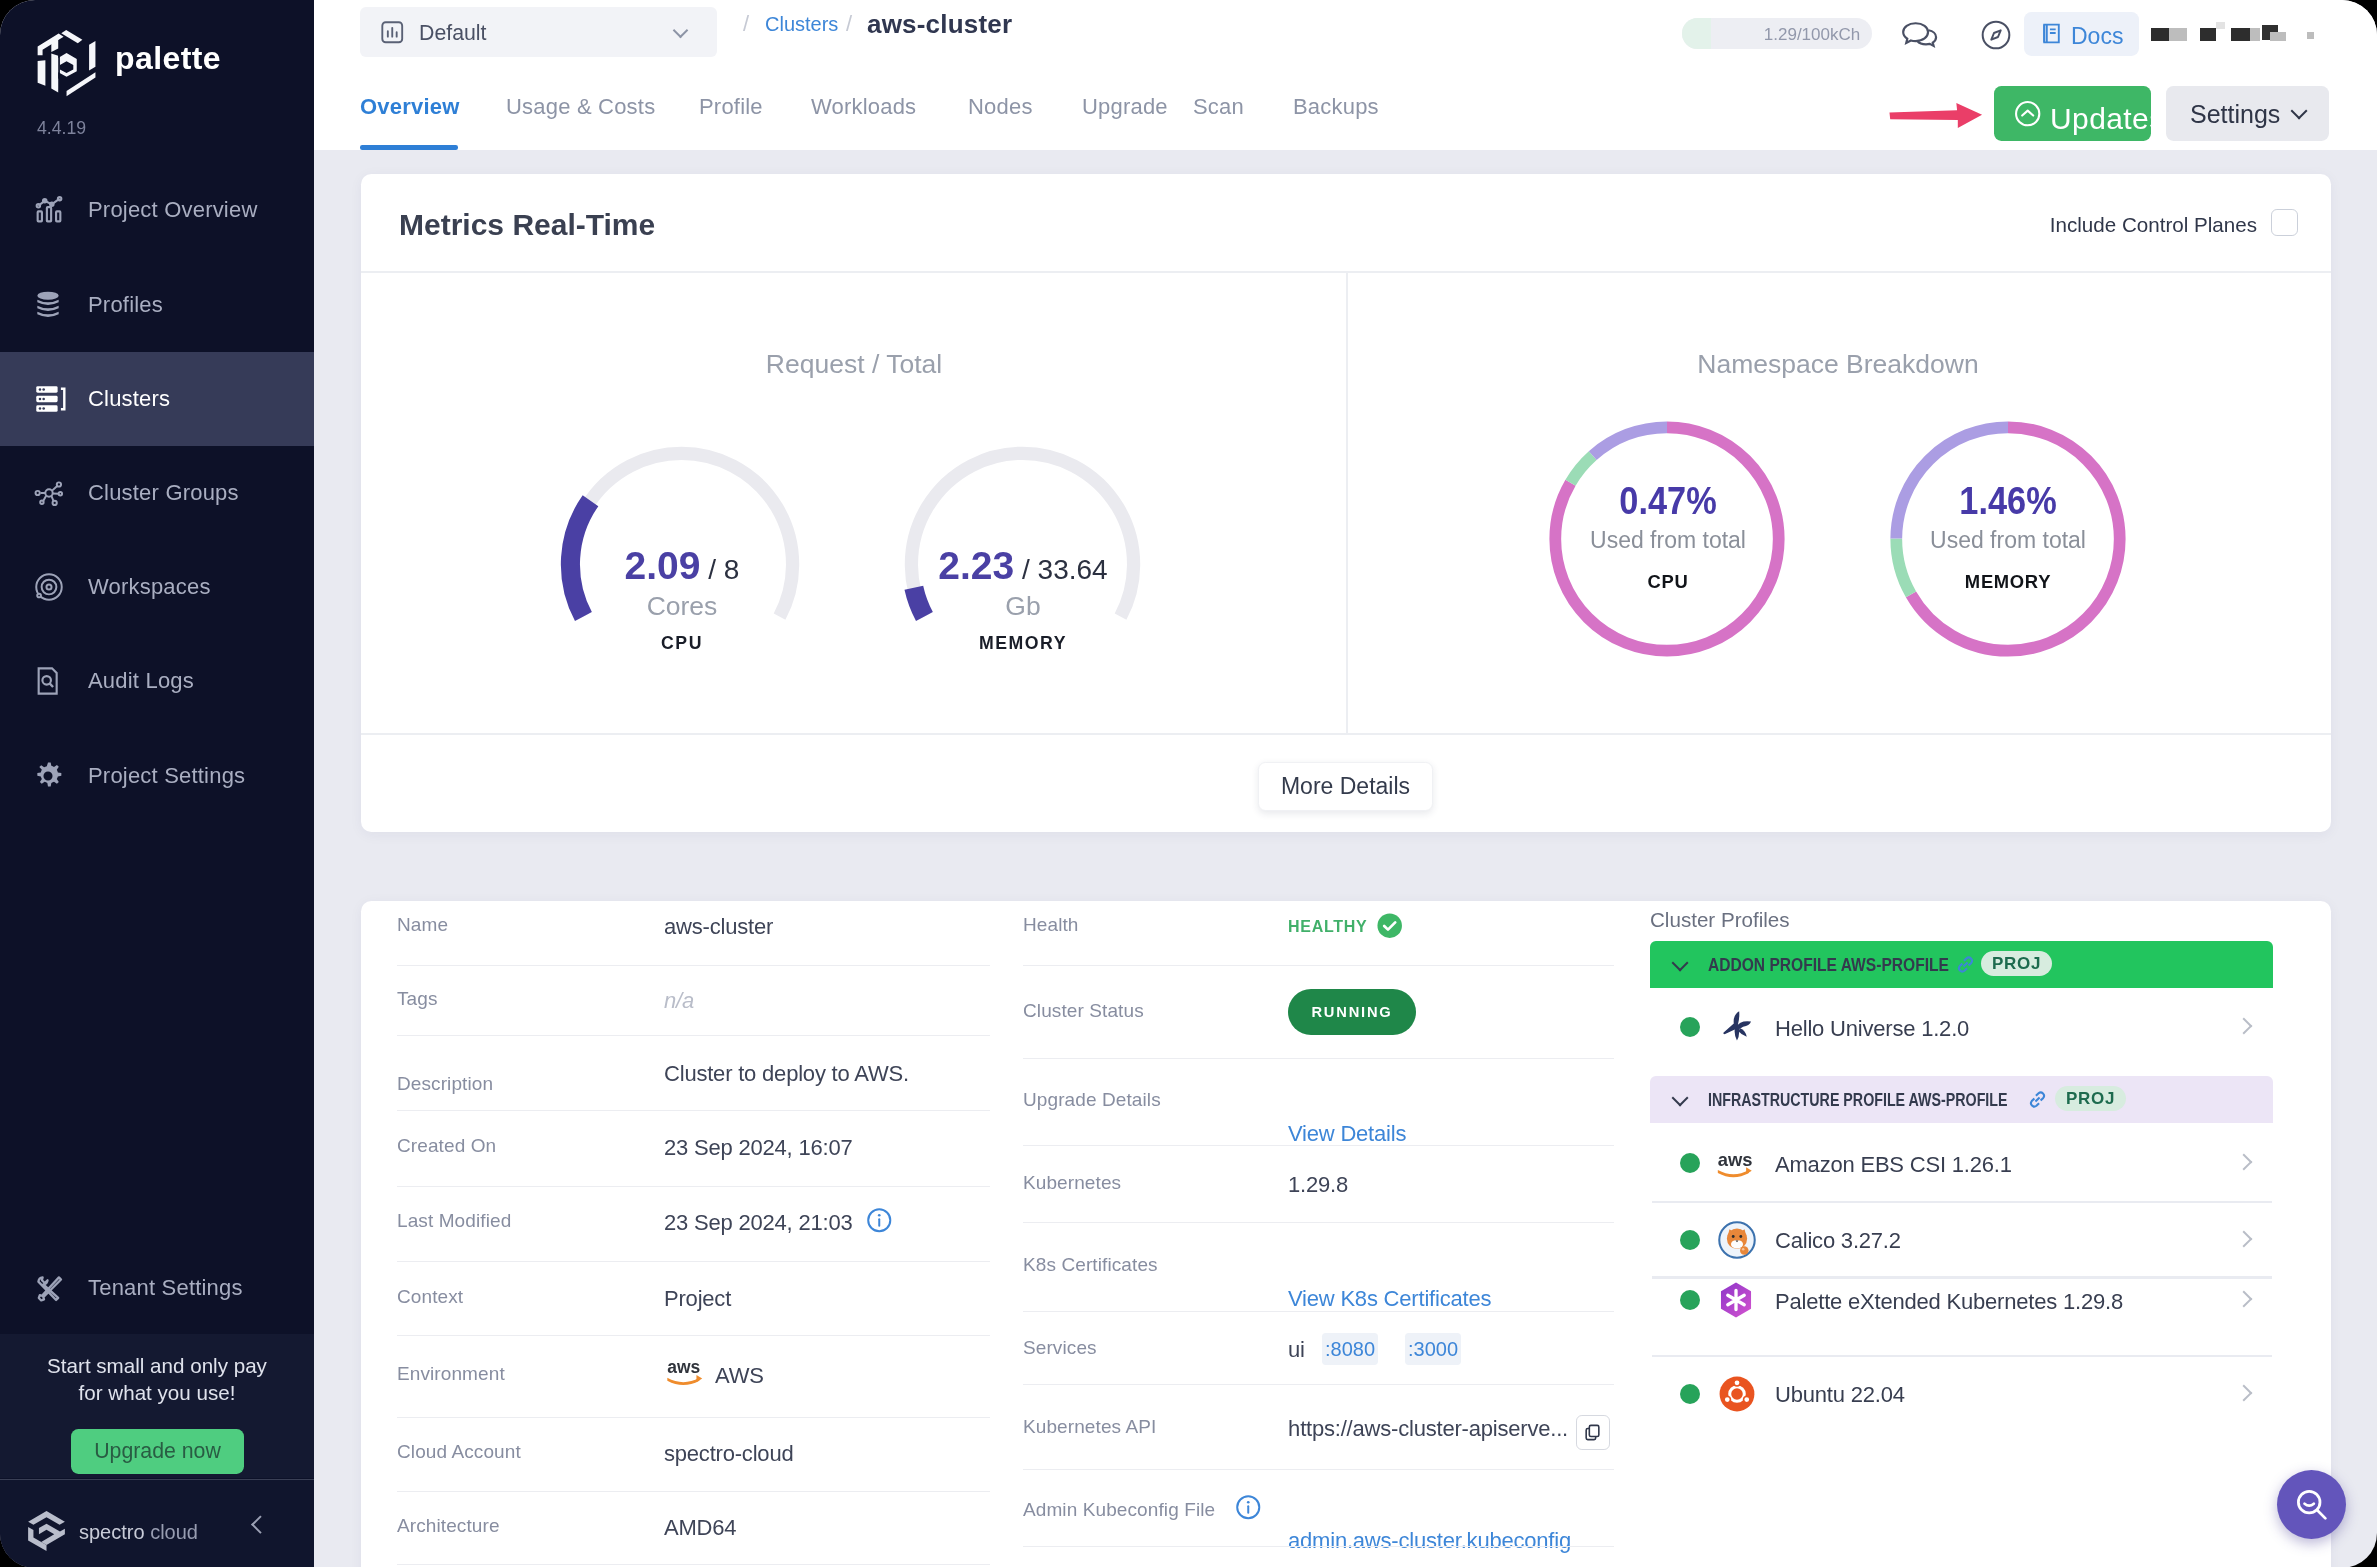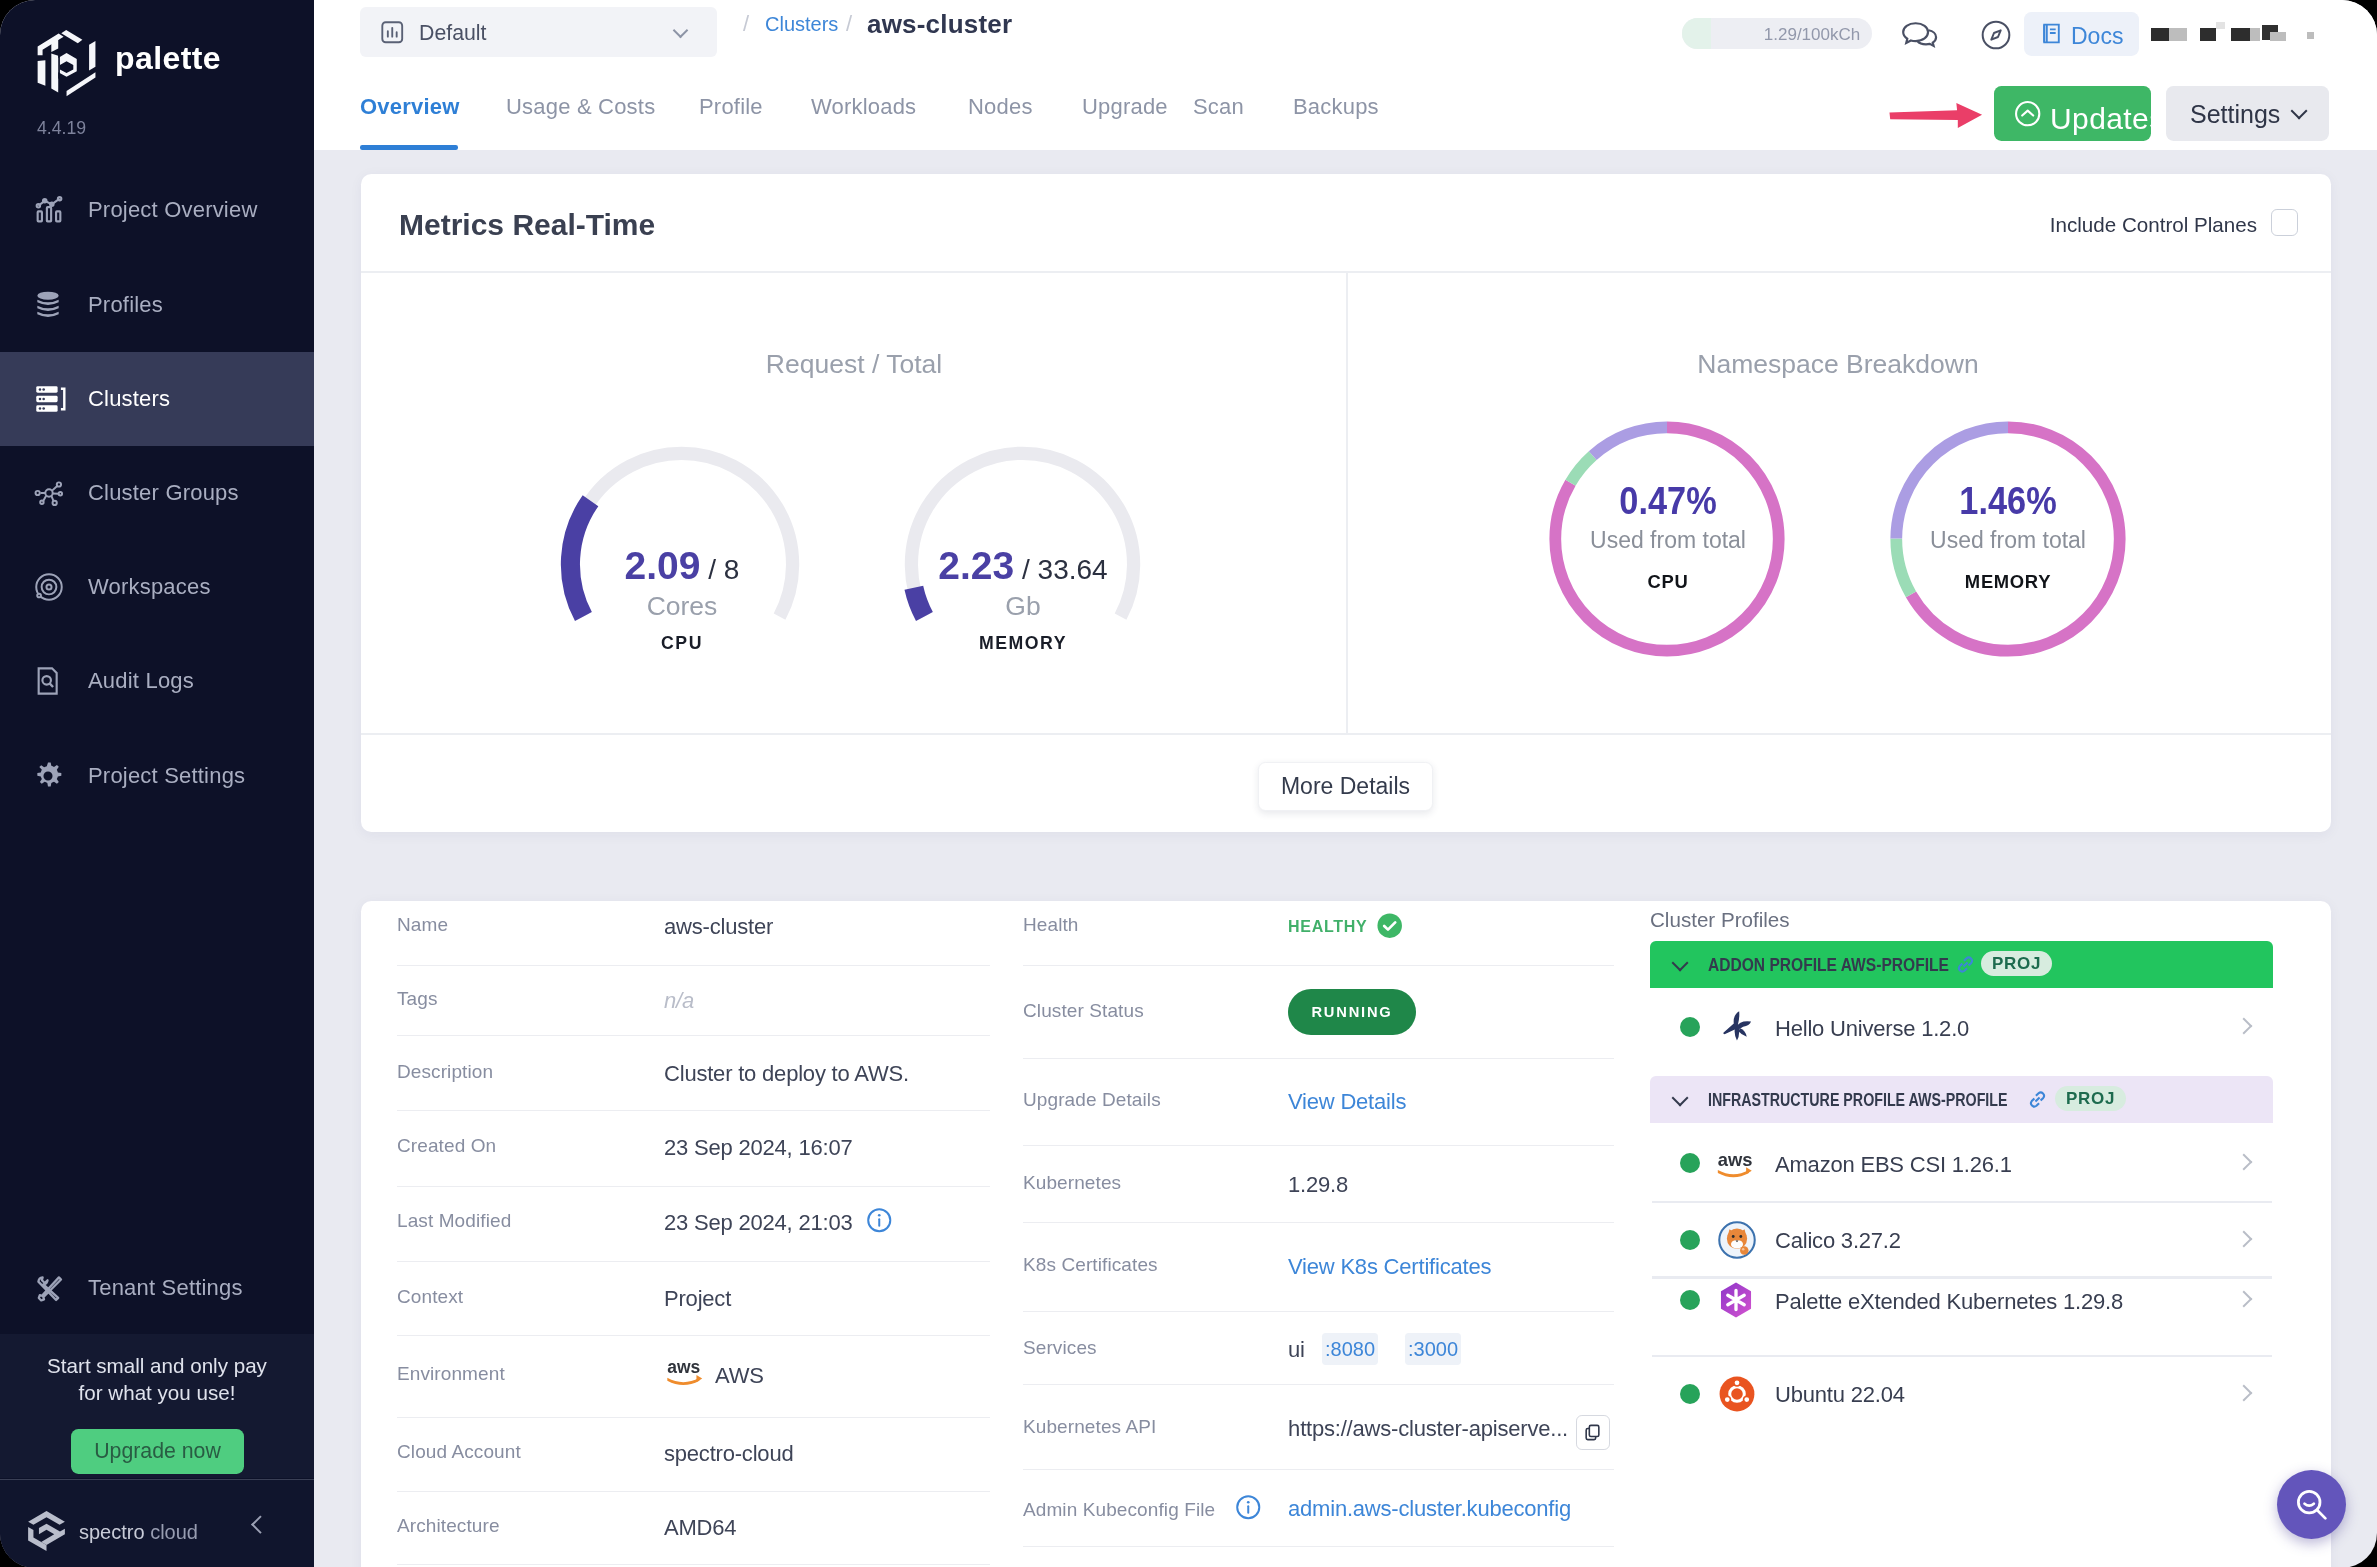--- a/index.html
+++ b/index.html
@@ -18,21 +18,21 @@
   .tab.active { color:#2e7fd6; font-weight:bold; }
   
   .card { position:absolute; background:#fff; border-radius:10.3px; box-shadow:0 2.9px 13.2px rgba(35,45,90,0.05); }
   #card1 { left:361px; top:174px; width:1970px; height:658px; }
   #card2 { left:361px; top:901px; width:1970px; height:707px; }
   .hline { position:absolute; background:#eceef2; height:1.5px; }
   .vline { position:absolute; background:#eceef2; width:1.5px; }
   .rowlbl { position:absolute; font-size:19px; color:#878da0; letter-spacing:0.1px; }
   .rowval { position:absolute; font-size:22px; color:#3e4457; font-weight:500; letter-spacing:-0.2px; }
   .rowsep { position:absolute; height:1.1px; background:#ecedf1; }
-  .blue { color:#3d86d8; }
+  .blue { color:#3d86d8;margin-top:32px; }
   
   .pr-head { position:absolute; left:1289px; width:623px; height:47px; border-radius:5.9px 5.9px 0 0; }
   .pr-row { position:absolute; left:1291px; width:620px; background:#fff; }
   .gdot { position:absolute; width:20px; height:20px; border-radius:50%; background:#27a35a; }
   .chev-r { position:absolute; width:11.8px; height:11.8px; border-top:2.9px solid #b9bdc7; border-right:2.9px solid #b9bdc7; transform:rotate(45deg); }
   .proj { position:absolute; background:#d7ecdf; color:#1d6b4e; font-weight:bold; font-size:17px; letter-spacing:0.7px; border-radius:12.5px; padding:0 11px; line-height:25px; height:25px; }
 </style>
 </head>
 <body>
 <div id="app">
@@ -280,21 +280,21 @@
   </div>
 
   <div id="card2" class="card">
 
     <div class="rowlbl" style="left:36px;top:13.2px;">Name</div>
     <div class="rowval" style="left:303px;top:13.2px;">aws-cluster</div>
     <div class="rowsep" style="left:36px;top:64px;width:593px;"></div>
     <div class="rowlbl" style="left:36px;top:87px;">Tags</div>
     <div class="rowval" style="left:303px;top:87px;color:#b9bdc9;font-style:italic;font-weight:400;">n/a</div>
     <div class="rowsep" style="left:36px;top:134px;width:593px;"></div>
-    <div class="rowlbl" style="left:36px;top:160px;">Description</div>
+    <div class="rowlbl" style="left:36px;top:172px;">Description</div>
     <div class="rowval" style="left:303px;top:160px;">Cluster to deploy to AWS.</div>
     <div class="rowsep" style="left:36px;top:209px;width:593px;"></div>
     <div class="rowlbl" style="left:36px;top:234px;">Created On</div>
     <div class="rowval" style="left:303px;top:234px;">23 Sep 2024, 16:07</div>
     <div class="rowsep" style="left:36px;top:285px;width:593px;"></div>
     <div class="rowlbl" style="left:36px;top:309px;">Last Modified</div>
     <div class="rowval" style="left:303px;top:309px;">23 Sep 2024, 21:03</div>
     <svg class="abs" style="left:505px;top:306px;" width="26.5" height="26.5" viewBox="0 0 24 24" fill="none" stroke="#3d86d8" stroke-width="1.8">
       <circle cx="12" cy="12" r="10"></circle>
         <path d="M12 11 L12 17" stroke-linecap="round"></path>

